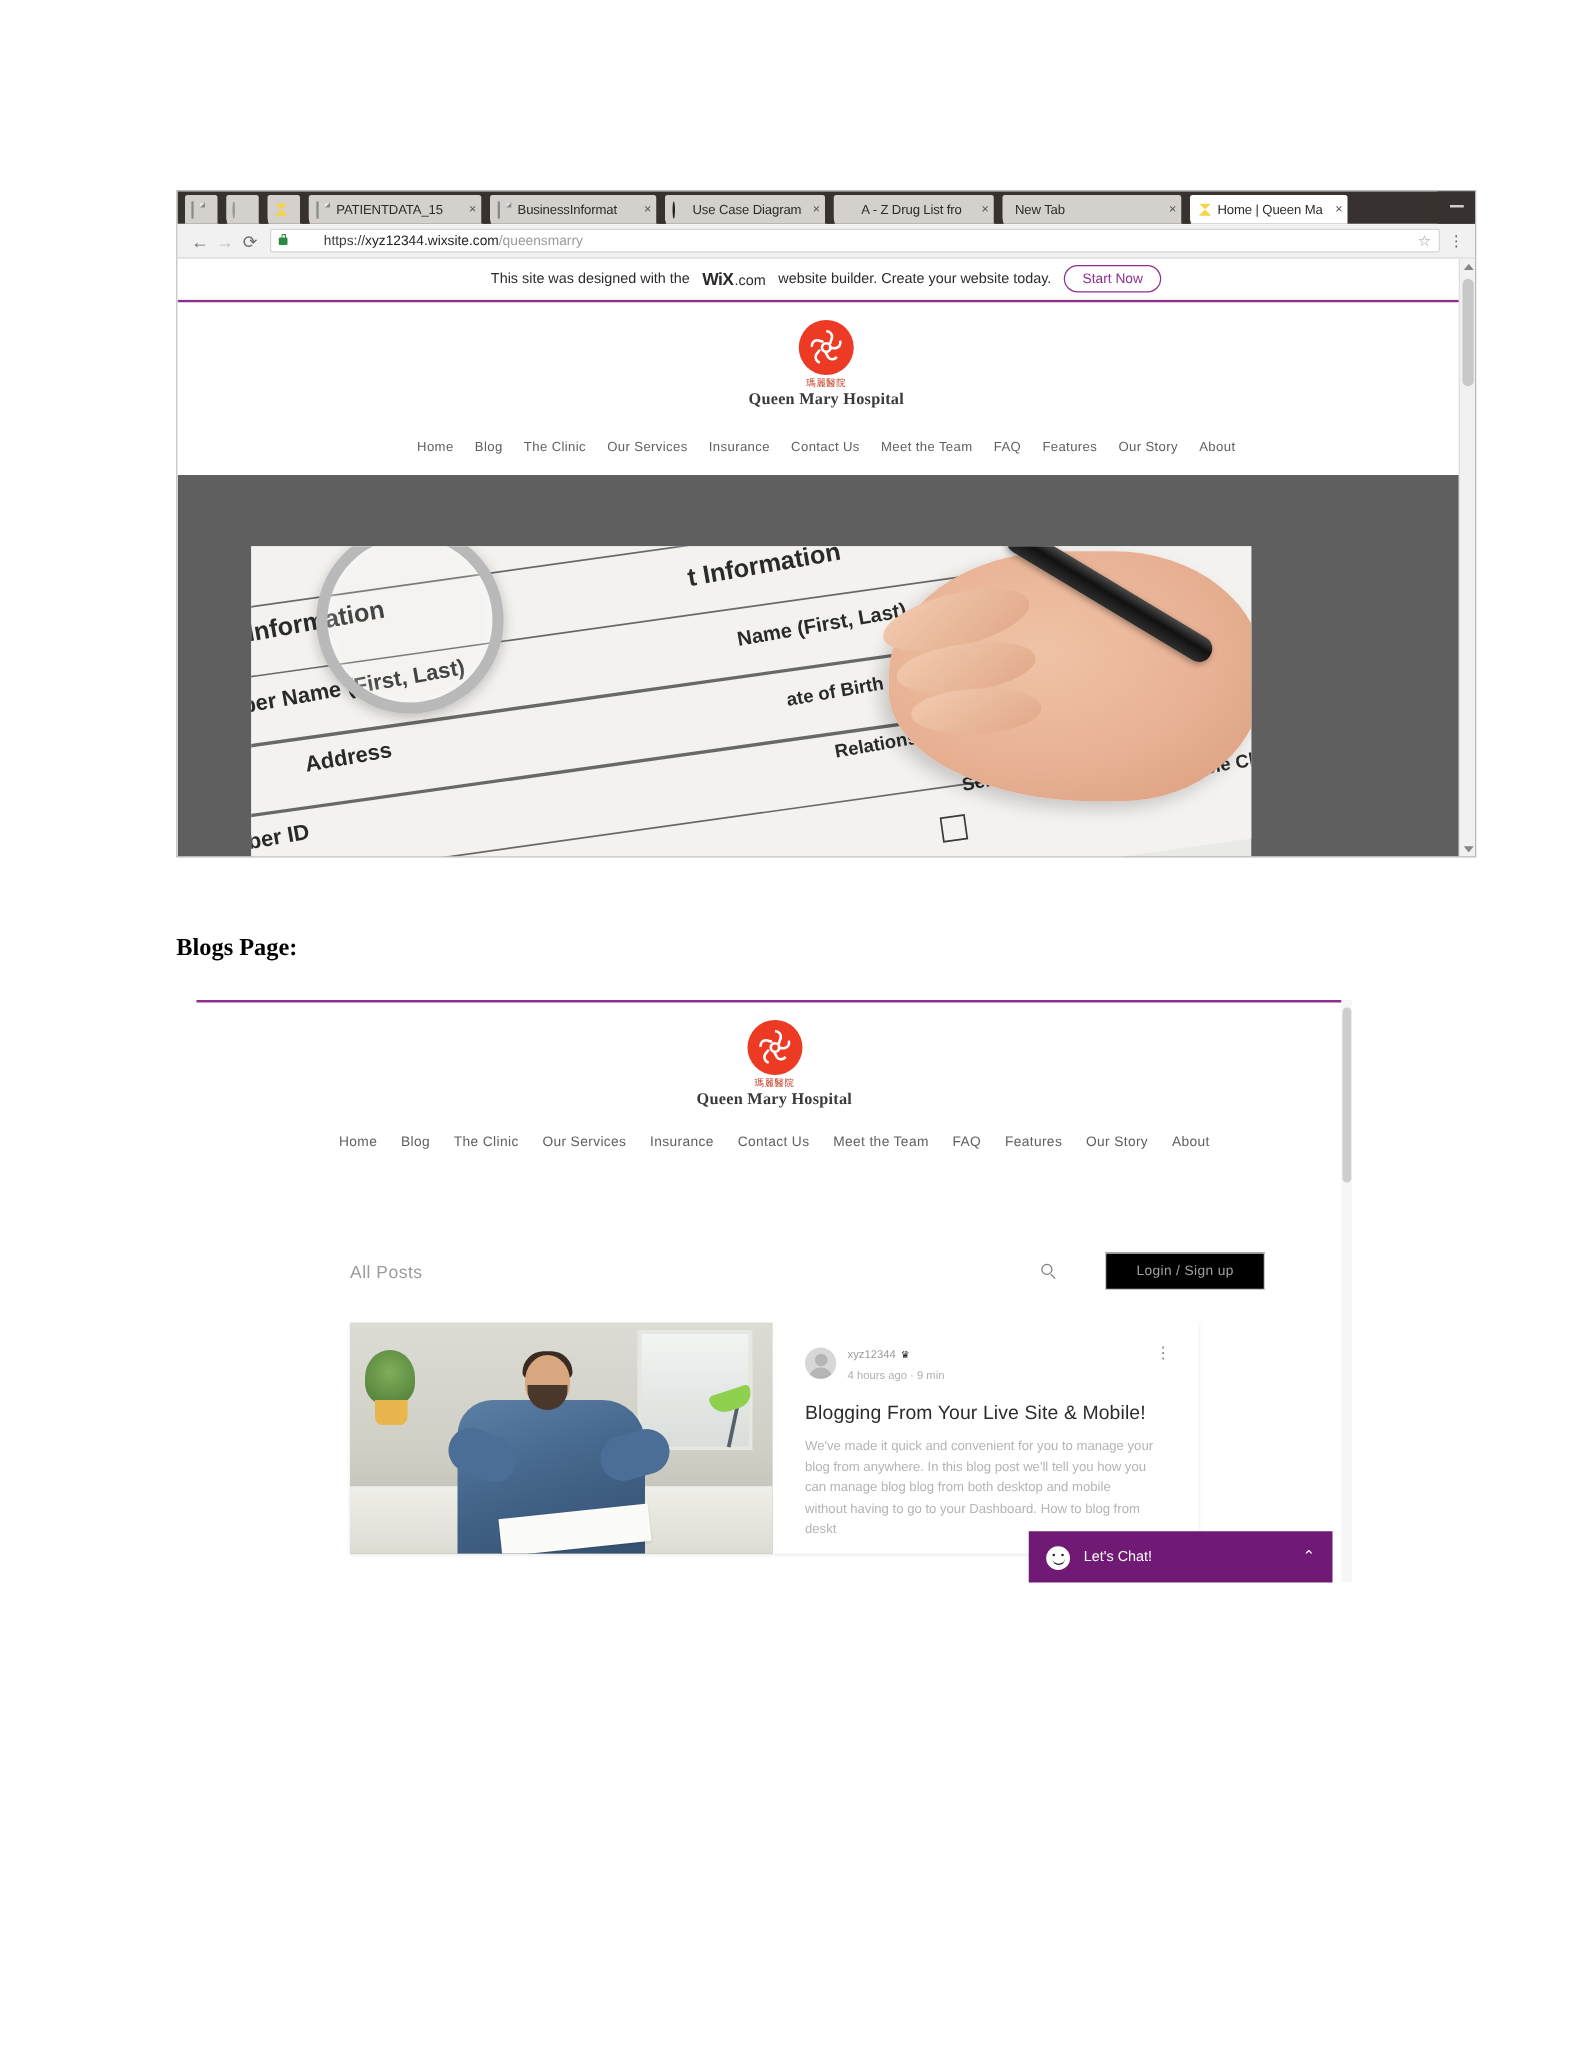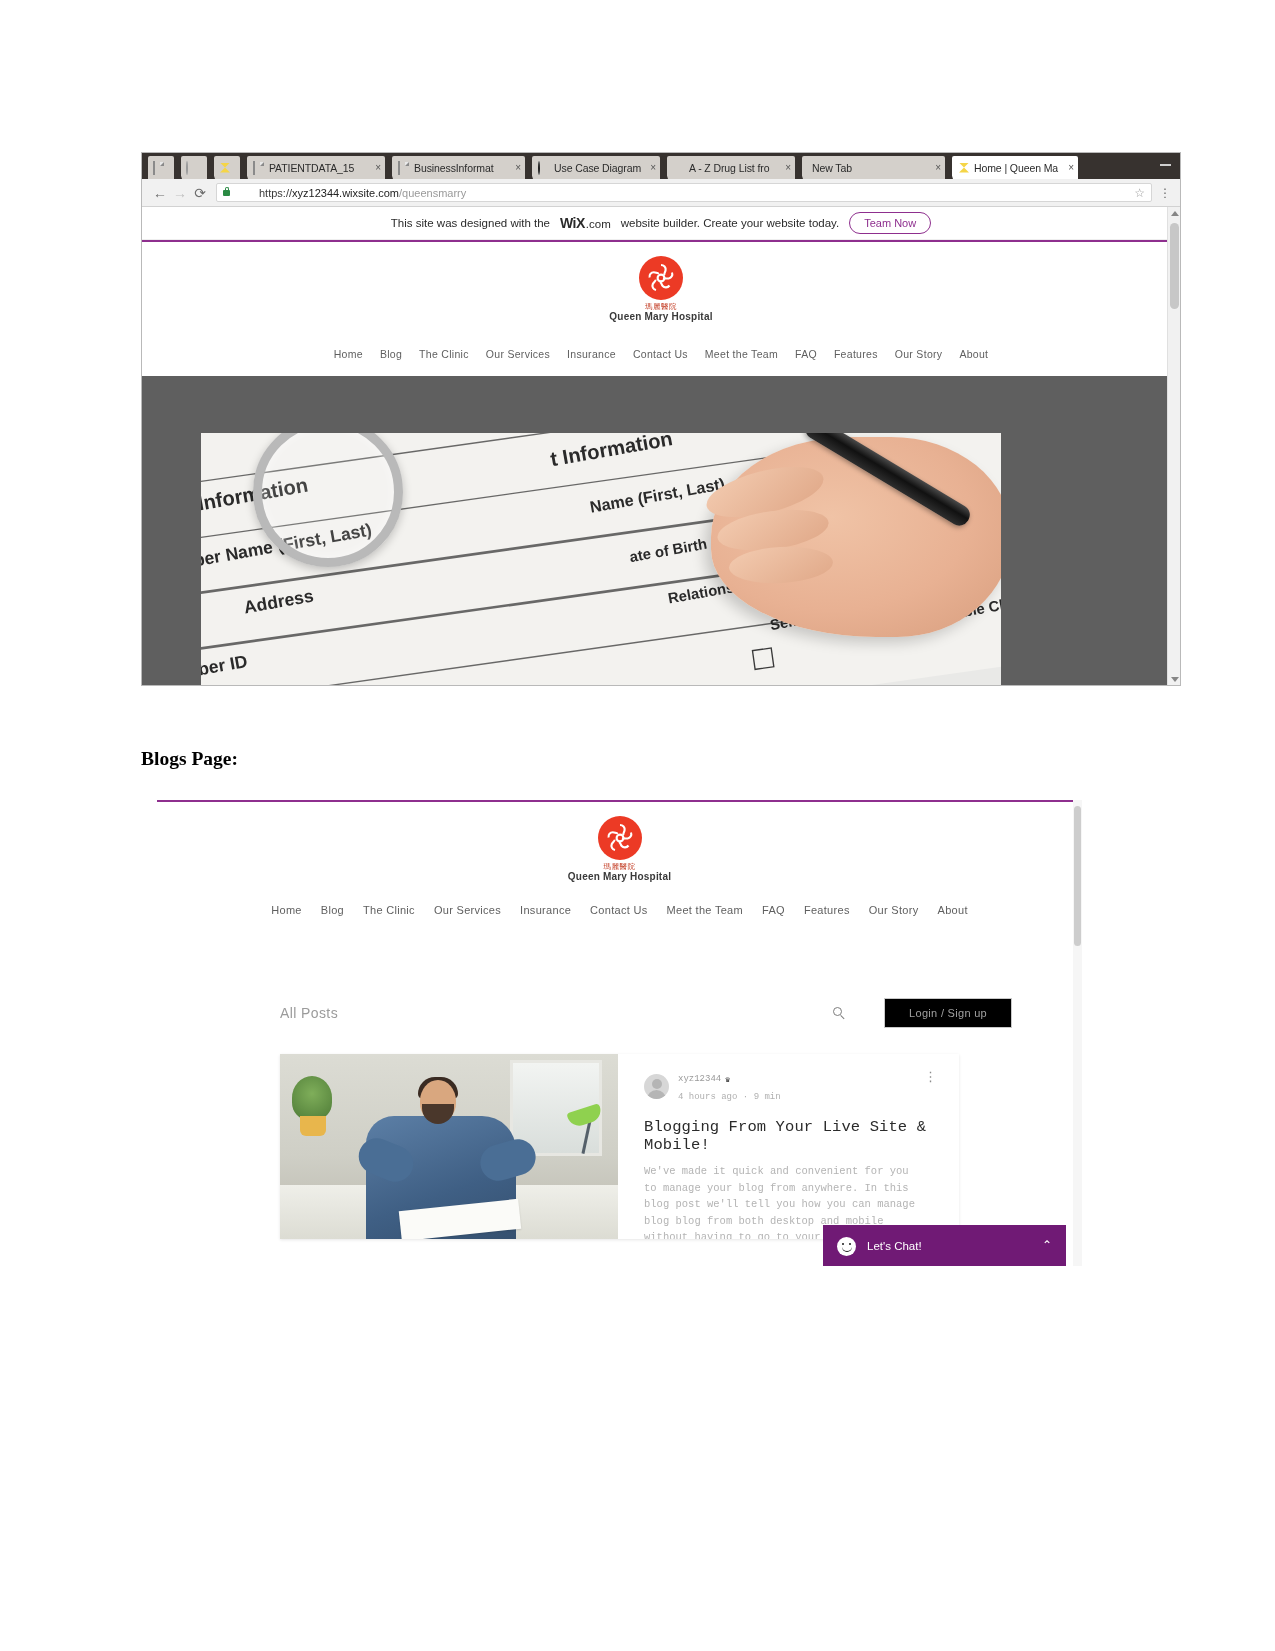--- a/index.html
+++ b/index.html
@@ -262,23 +262,23 @@
   }
   .logo-mark svg { position: absolute; left: 0; top: 0; }
   .logo-cn {
     font-family: "DejaVu Sans", sans-serif;
     font-size: 7.5px;
     color: #c2381f;
     letter-spacing: 0.5px;
     line-height: 1.1;
   }
   .logo-en {
-    font-family: Liberation Sans, sans-serif;
+    font-family: Liberation Serif, serif;
     font-weight: bold;
-    font-size: 10px;
+    font-size: 13px;
     color: #3a3a3a;
     letter-spacing: 0.2px;
   }
   .site-nav {
     display: flex;
     justify-content: center;
     gap: 17px;
     padding: 14px 0 16px;
     background: #ffffff;
   }
@@ -650,21 +650,20 @@
     width: 120px; height: 30px;
     background: #fbfbf8;
     transform: rotate(-6deg);
     box-shadow: 0 1px 2px rgba(0,0,0,.12);
   }
   .post-body {
     flex: 1 1 auto;
     padding: 20px 24px 0 26px;
     position: relative;
     box-sizing: border-box;
-    font-family: Liberation Mono, monospace;
   }
   .post-meta {
     display: flex;
     align-items: flex-start;
     gap: 9px;
   }
   .avatar {
     width: 25px; height: 25px;
     border-radius: 50%;
     background: #d7d7d7;
@@ -819,21 +818,21 @@
 
   <div class="page-viewport">
 
     <div class="wix-banner">
       <span>This site was designed with the</span>
       <span style="display:flex;align-items:baseline;gap:1px">
         <span class="wix-logo">WiX</span>
           <span style="font-size:11.5px">.com</span>
       </span>
       <span>website builder. Create your website today.</span>
-      <span class="start-now">Team Now</span>
+      <span class="start-now">Start Now</span>
     </div>
 
     <div class="purple-rule"></div>
 
     <div class="site-header">
       <div class="logo-wrap">
         <div class="logo-mark">
           <svg width="44" height="44" viewBox="0 0 44 44" aria-hidden="true">
             <g fill="none" stroke="#ffffff" stroke-width="2.1">
               <path d="M22 9c3 0 5 2.4 4.6 5.2-.3 2.2-2.2 3.5-1 5.1"></path>

